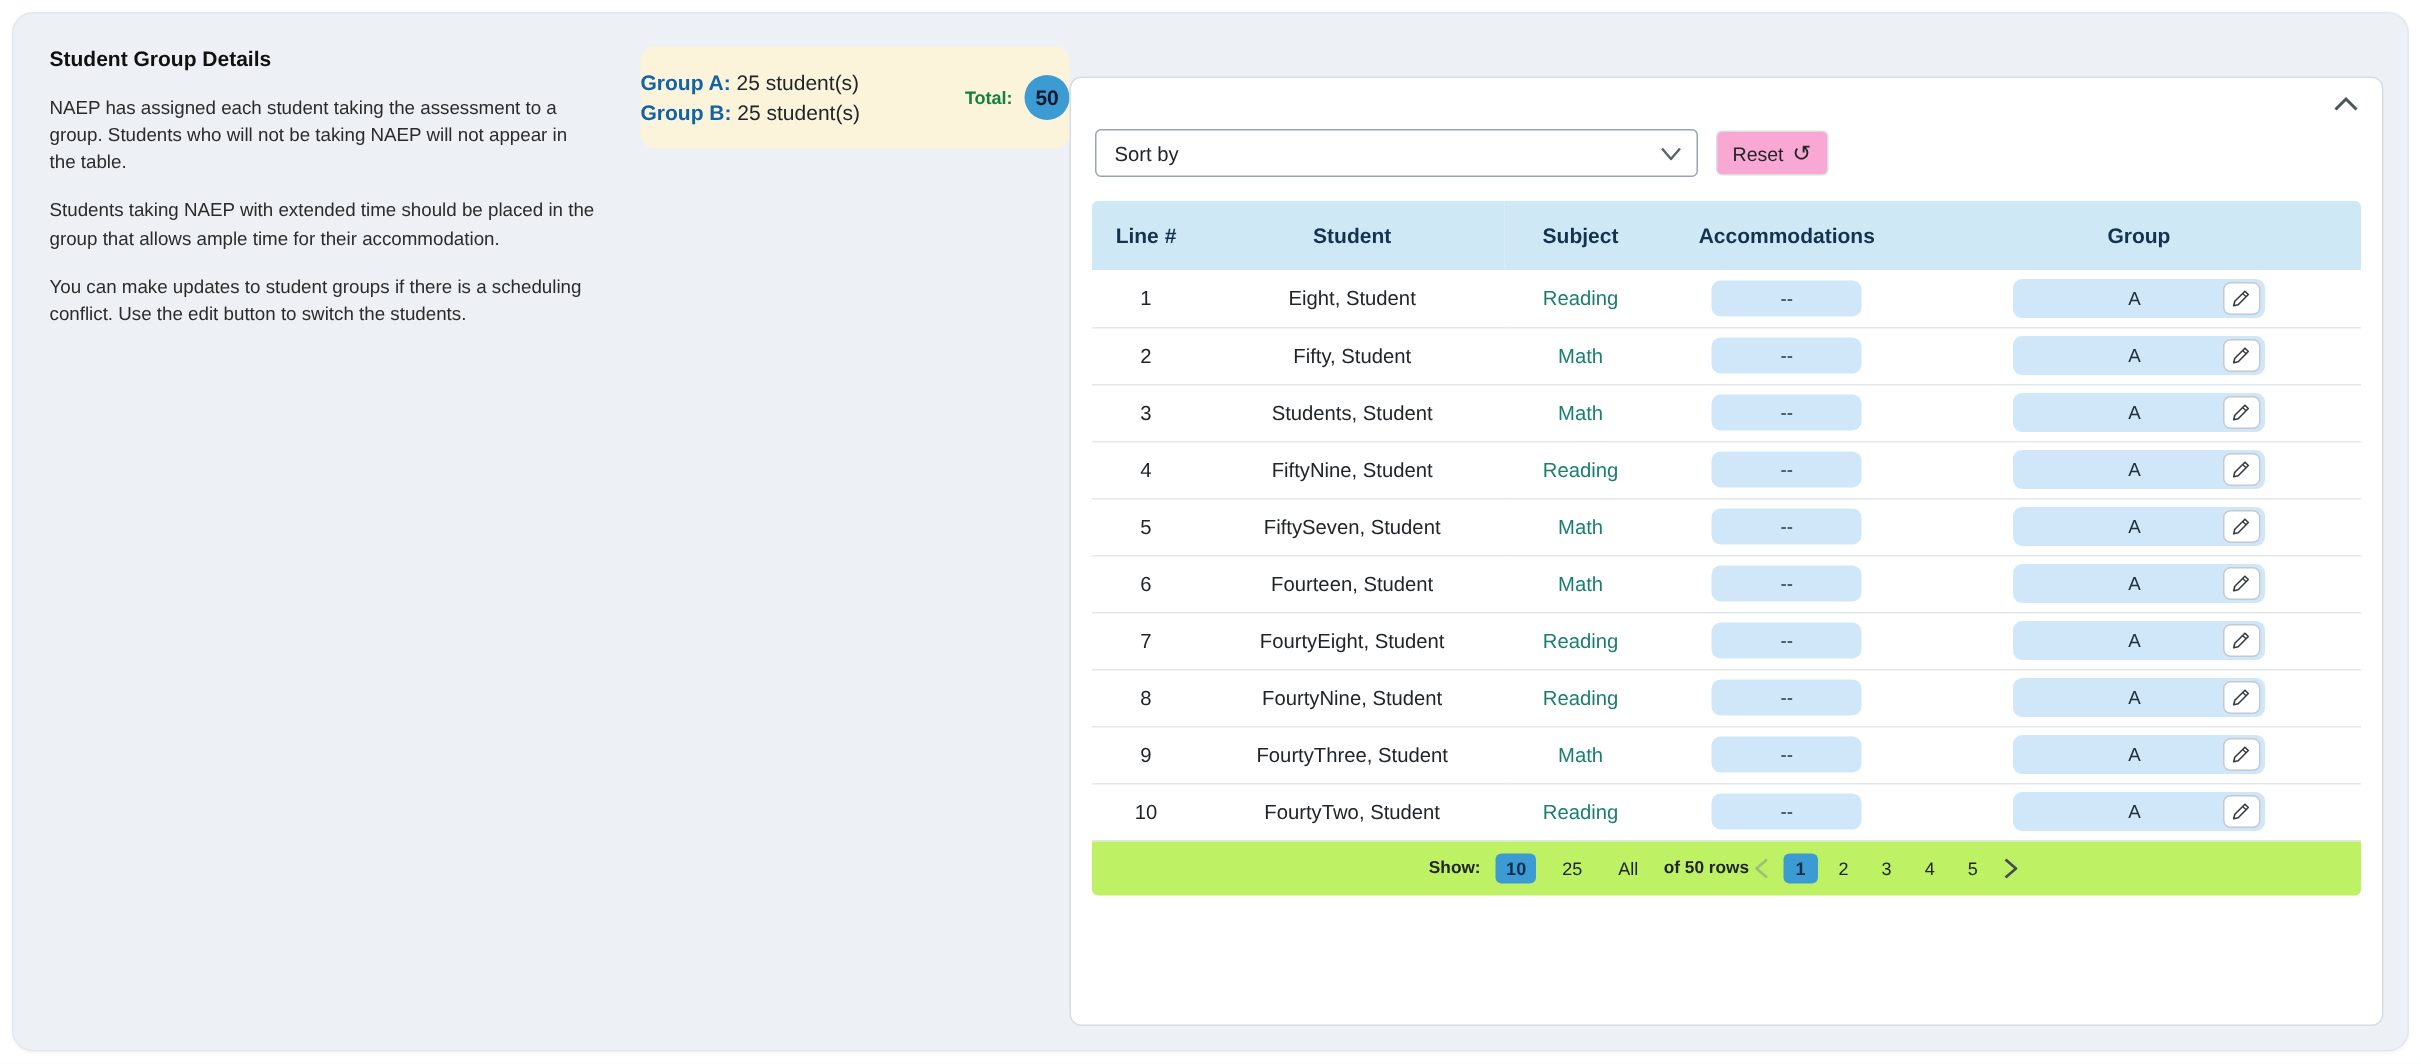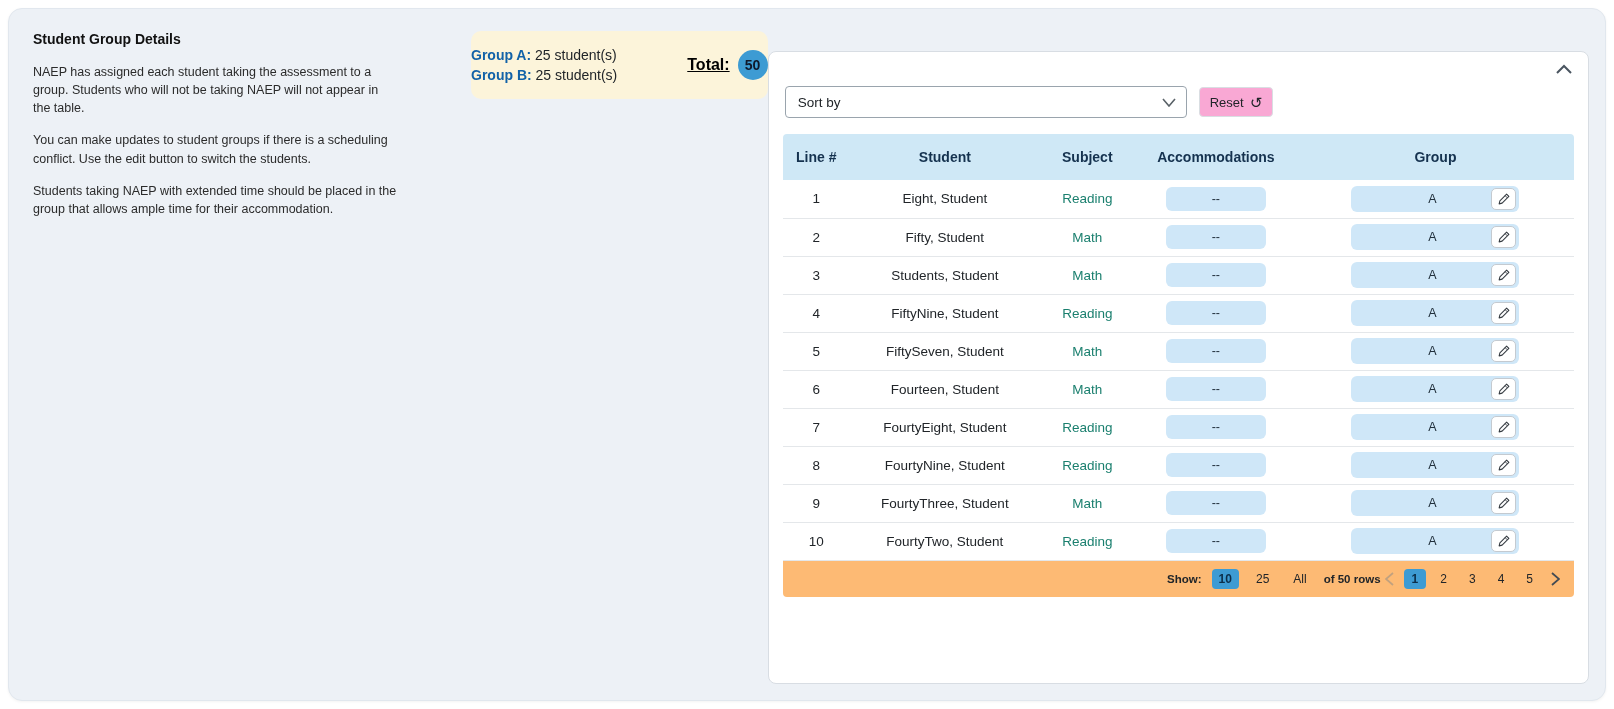--- a/index.html
+++ b/index.html
@@ -7,33 +7,33 @@
     --banner_bg:#fcf4da;
     --header_bg:#cfe8f6;
     --pill_bg:#cfe7f8;
     --subject_green:#1a7f6e;
     --group_blue:#1262a8;
     --card_bg:#edf1f6;
   }
   *{box-sizing:border-box;}
   html,body{margin:0;padding:0;background:#ffffff;font-family:"Liberation Sans",sans-serif;color:#212529;}
   .page{width:1614px;height:709px;padding:8px;}
-  .card{width:100%;height:100%;background:var(--card_bg);border:1px solid #e1e7ee;border-radius:14px;display:flex;overflow:hidden;box-shadow:0 1px 3px rgba(0,0,0,.05);gap:44px;}
+  .card{width:100%;height:100%;background:var(--card_bg);border:1px solid #e1e7ee;border-radius:14px;display:flex;overflow:hidden;box-shadow:0 1px 3px rgba(0,0,0,.05);}
   
   .sidebar{width:412px;flex:0 0 412px;padding:22px 24px;}
   .sidebar h2{font-size:14px;margin:0 0 16px 0;color:#111;}
   .sidebar p{font-size:12.5px;line-height:1.45;margin:0 0 14px 0;color:#2b2b2b;}
   
   .main{flex:1;padding:22px 16px 16px 6px;display:flex;flex-direction:row;}
   .summary-banner{background:var(--banner_bg);border-radius:10px;height:68px;display:flex;align-items:center;justify-content:center;gap:70px;flex:0 0 auto;}
   .group-counts{display:flex;flex-direction:column;gap:4px;font-size:14px;}
   .group-line{white-space:nowrap;}
   .group-label{font-weight:bold;color:var(--group_blue);}
   .total{display:flex;align-items:center;gap:8px;}
-  .total-label{font-size:16px;font-weight:bold;color:#000000;text-decoration:underline;}
+  .total-label{font-size:12px;font-weight:bold;color:#15803d;}
   .total-badge{width:30px;height:30px;border-radius:50%;background:var(--accent);display:inline-flex;align-items:center;justify-content:center;font-size:14px;font-weight:bold;color:#0f172a;}
   
   .panel{position:relative;background:#ffffff;border:1px solid #d8dde3;border-radius:8px;margin-top:20px;padding:30px 14px 14px 14px;flex:1;display:flex;flex-direction:column;}
   .collapse-btn{position:absolute;top:8px;right:12px;background:none;border:none;cursor:pointer;padding:4px;color:#4a5560;}
   
   .toolbar{display:flex;align-items:center;gap:12px;margin:4px 0 16px 2px;}
   .select{width:402px;height:32px;border:1px solid #9aa4ad;border-radius:4px;background:#fff;display:flex;align-items:center;justify-content:space-between;padding:0 10px 0 12px;font-size:13.5px;color:#212529;cursor:pointer;}
   .reset-btn{height:30px;background:#f9a8d4;border:1px solid #d9dee2;border-radius:4px;font-size:13px;color:#212529;display:flex;align-items:center;gap:6px;padding:0 10px;cursor:pointer;font-family:inherit;}
   .reset-icon{font-size:15px;line-height:1;display:inline-block;transform:scaleX(-1);}
   
@@ -42,21 +42,21 @@
   thead th:first-child{border-radius:4px 0 0 0;}
   thead th:last-child{border-radius:0 4px 0 0;}
   tbody td{height:38px;border-bottom:1px solid #e4e7ea;font-size:13.5px;text-align:center;color:#212529;}
   .c-subject{color:var(--subject_green);}
   .pill{display:inline-flex;align-items:center;justify-content:center;background:var(--pill_bg);border-radius:6px;font-size:12.5px;color:#21303c;}
   .acc-pill{width:100px;height:24px;}
   .group-wrap{position:relative;display:inline-flex;align-items:center;}
   .group-pill{width:168px;height:26px;padding-right:6px;}
   .edit-btn{position:absolute;right:3px;top:50%;transform:translateY(-50%);width:25px;height:22px;background:#ffffff;border:1px solid #c4cad0;border-radius:5px;display:flex;align-items:center;justify-content:center;cursor:pointer;padding:0;}
   
-  .table-footer{background:#fdba74;height:36px;border-radius:0 0 4px 4px;display:flex;align-items:center;justify-content:flex-end;padding:0 10px;font-size:12px;color:#212529;}
+  .table-footer{background:#bef264;height:36px;border-radius:0 0 4px 4px;display:flex;align-items:center;justify-content:center;padding:0 10px;font-size:12px;color:#212529;}
   .footer-left{display:flex;align-items:center;gap:10px;}
   .show-label{font-weight:bold;font-size:11.5px;}
   .size-btn{border:none;background:none;font-size:12px;color:#212529;cursor:pointer;padding:3px 7px;border-radius:4px;font-family:inherit;}
   .size-btn.active{background:var(--accent);color:#0b2e4a;font-weight:bold;}
   .rows-text{font-weight:bold;font-size:11.5px;}
   .footer-right{display:flex;align-items:center;gap:6px;}
   .page-btn{border:none;background:none;font-size:12px;color:#212529;cursor:pointer;padding:3px 8px;border-radius:4px;font-family:inherit;}
   .page-btn.active{background:var(--accent);color:#0b2e4a;font-weight:bold;}
   .nav-btn{border:none;background:none;cursor:pointer;padding:2px 4px;display:flex;align-items:center;}
   .nav-btn.disabled{opacity:.45;}
@@ -64,22 +64,22 @@
 </style>
 </head>
 <body>
 
 <div class="page">
   <div class="card">
 
     <aside class="sidebar">
       <h2>Student Group Details</h2>
       <p>NAEP has assigned each student taking the assessment to a group. Students who will not be taking NAEP will not appear in the table.</p>
+      <p>Students taking NAEP with extended time should be placed in the group that allows ample time for their accommodation.</p>
       <p>You can make updates to student groups if there is a scheduling conflict. Use the edit button to switch the students.</p>
-      <p>Students taking NAEP with extended time should be placed in the group that allows ample time for their accommodation.</p>
     </aside>
 
     <main class="main">
 
       <div class="summary-banner">
         <div class="group-counts">
           <div class="group-line">
             <span class="group-label">Group A:</span>
             <span>25 student(s)</span>
           </div>

